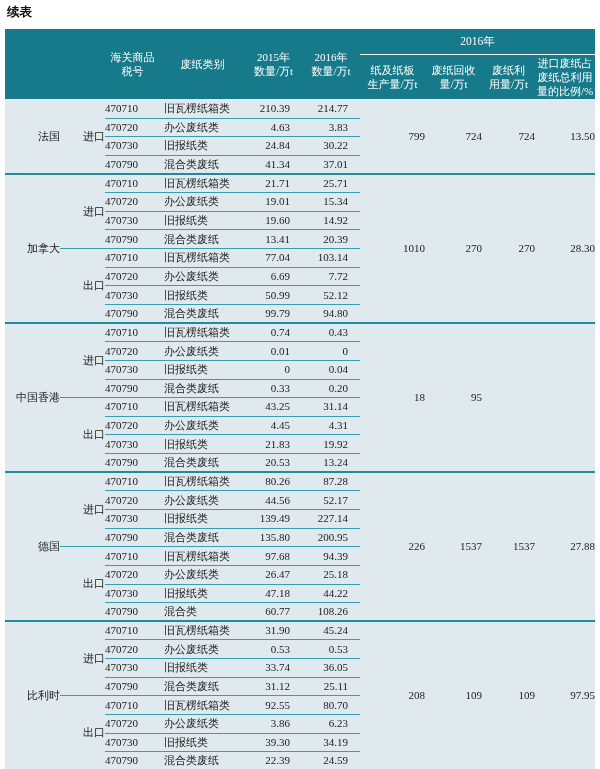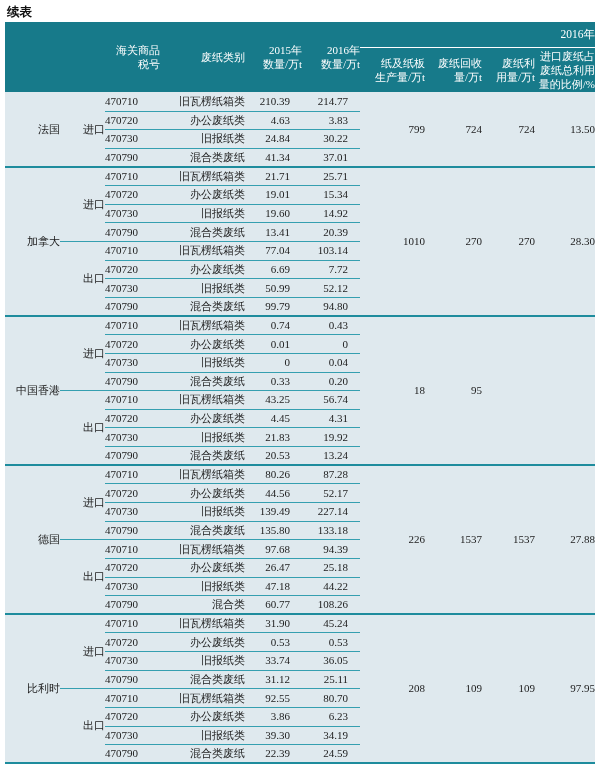--- a/index.html
+++ b/index.html
@@ -15,56 +15,56 @@
   body {
     font-family: "Liberation Serif", "DejaVu Serif", serif;
     color: var(--text);
   }
   .cont-label {
     font-family: "Liberation Sans", "DejaVu Sans", sans-serif;
     font-weight: bold;
     font-size: 12.5px;
     color: #111;
     padding: 4px 0 0 7px;
-    height: 22px;
+    height: 29px;
   }
   table.tbl {
     width: 590px;
     margin-left: 5px;
     border-collapse: collapse;
     table-layout: fixed;
   }
   thead th {
     background: var(--teal);
     color: var(--headertext);
     font-weight: normal;
     font-size: 11px;
     line-height: 1.3;
     white-space: pre-line;
     vertical-align: middle;
-    text-align: right;
+    text-align: center;
     padding: 1px 0;
   }
   th.group {
     height: 25px;
     border-bottom: 1px solid #ffffff;
     font-size: 11.5px;
     vertical-align: middle;
   }
   th.sub { height: 42px; }
   tbody td {
     background: var(--bg);
     font-size: 11px;
     height: 18.65px;
     line-height: 1;
     vertical-align: middle;
     padding: 0;
   }
   td.code { text-align: left; }
-  td.cat  { text-align: right; padding-left: 4px; }
+  td.cat  { text-align: left; padding-left: 4px; }
   td.num  { text-align: right; padding-right: 12px; }
   td.stat, td.country, td.dir { text-align: right; }
   .b1 { border-bottom: 1px solid var(--rowline); }
   .b2 { border-bottom: 2px solid var(--sectline); }
 </style>
 </head>
 <body>
 
 <div class="page">
   <div class="cont-label">续表</div>
@@ -221,21 +221,21 @@
           <td class="code b1">470790</td>
           <td class="cat b1">混合类废纸</td>
           <td class="num b1">0.33</td>
           <td class="num b1">0.20</td>
         </tr>
         <tr>
           <td class="dir b2" rowspan="4">出口</td>
           <td class="code b1">470710</td>
           <td class="cat b1">旧瓦楞纸箱类</td>
           <td class="num b1">43.25</td>
-          <td class="num b1">56.74</td>
+          <td class="num b1">31.14</td>
         </tr>
         <tr>
           <td class="code b1">470720</td>
           <td class="cat b1">办公废纸类</td>
           <td class="num b1">4.45</td>
           <td class="num b1">4.31</td>
         </tr>
         <tr>
           <td class="code b1">470730</td>
           <td class="cat b1">旧报纸类</td>
@@ -269,21 +269,21 @@
         <tr>
           <td class="code b1">470730</td>
           <td class="cat b1">旧报纸类</td>
           <td class="num b1">139.49</td>
           <td class="num b1">227.14</td>
         </tr>
         <tr>
           <td class="code b1">470790</td>
           <td class="cat b1">混合类废纸</td>
           <td class="num b1">135.80</td>
-          <td class="num b1">133.18</td>
+          <td class="num b1">200.95</td>
         </tr>
         <tr>
           <td class="dir b2" rowspan="4">出口</td>
           <td class="code b1">470710</td>
           <td class="cat b1">旧瓦楞纸箱类</td>
           <td class="num b1">97.68</td>
           <td class="num b1">94.39</td>
         </tr>
         <tr>
           <td class="code b1">470720</td>

